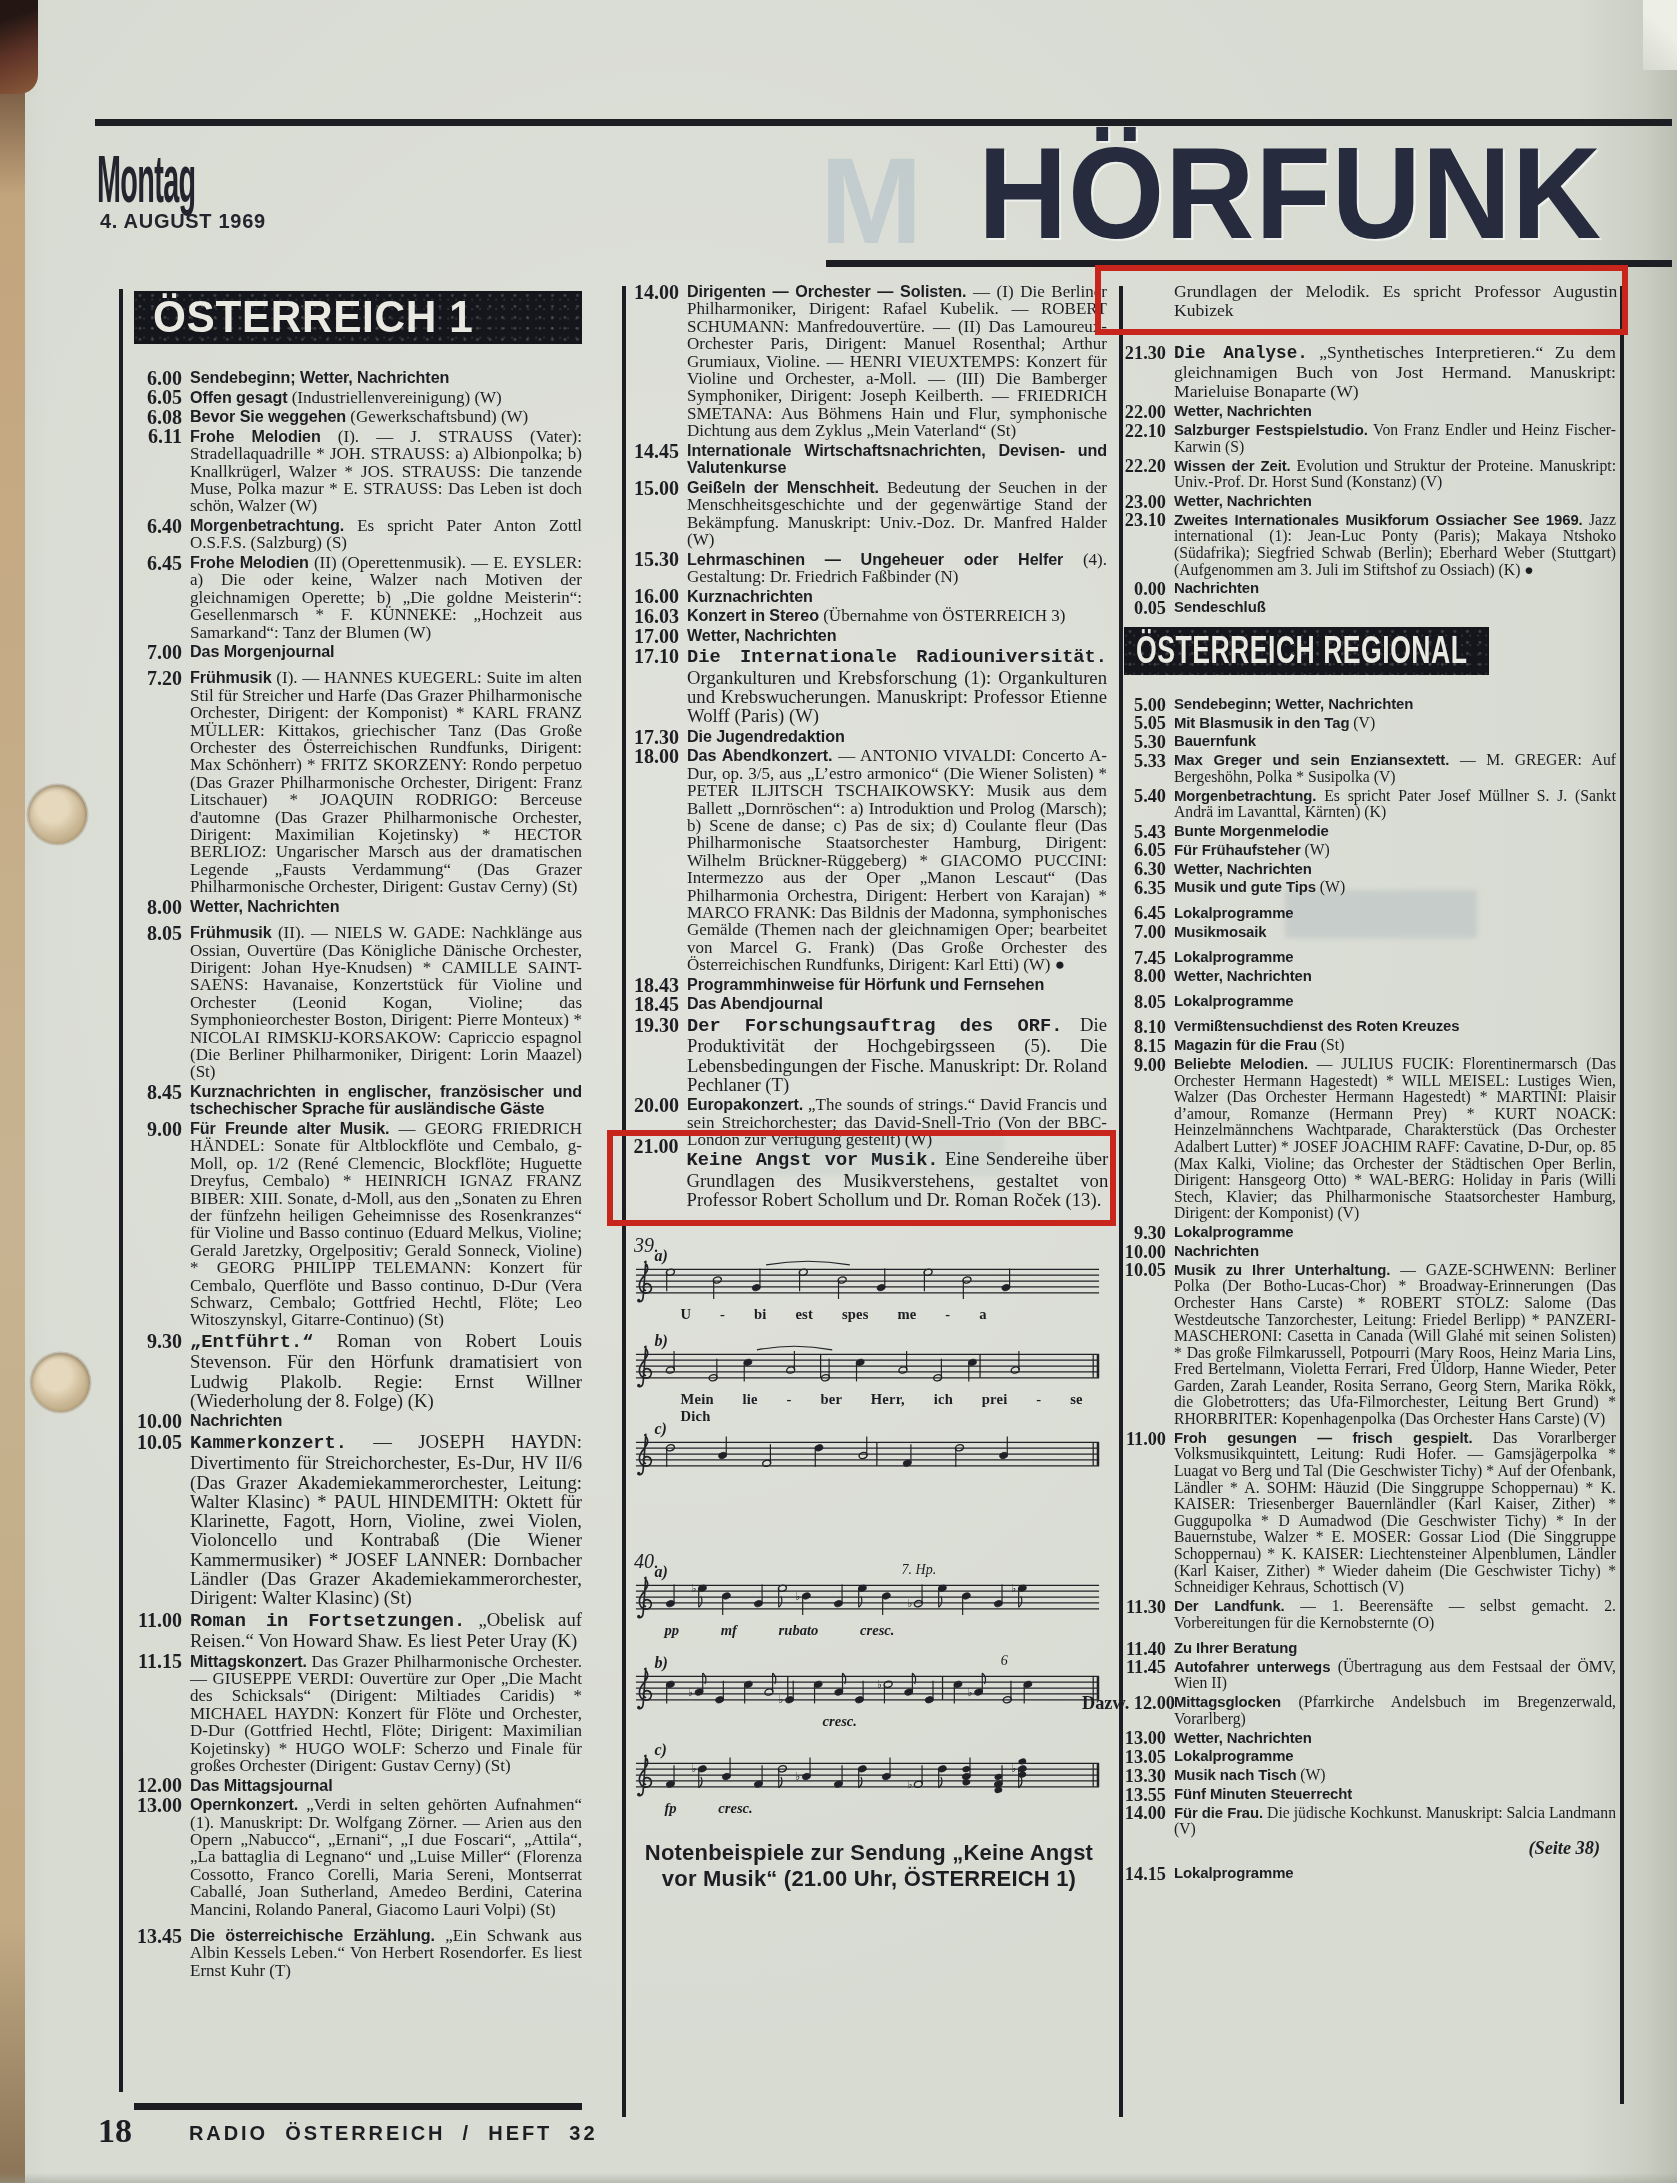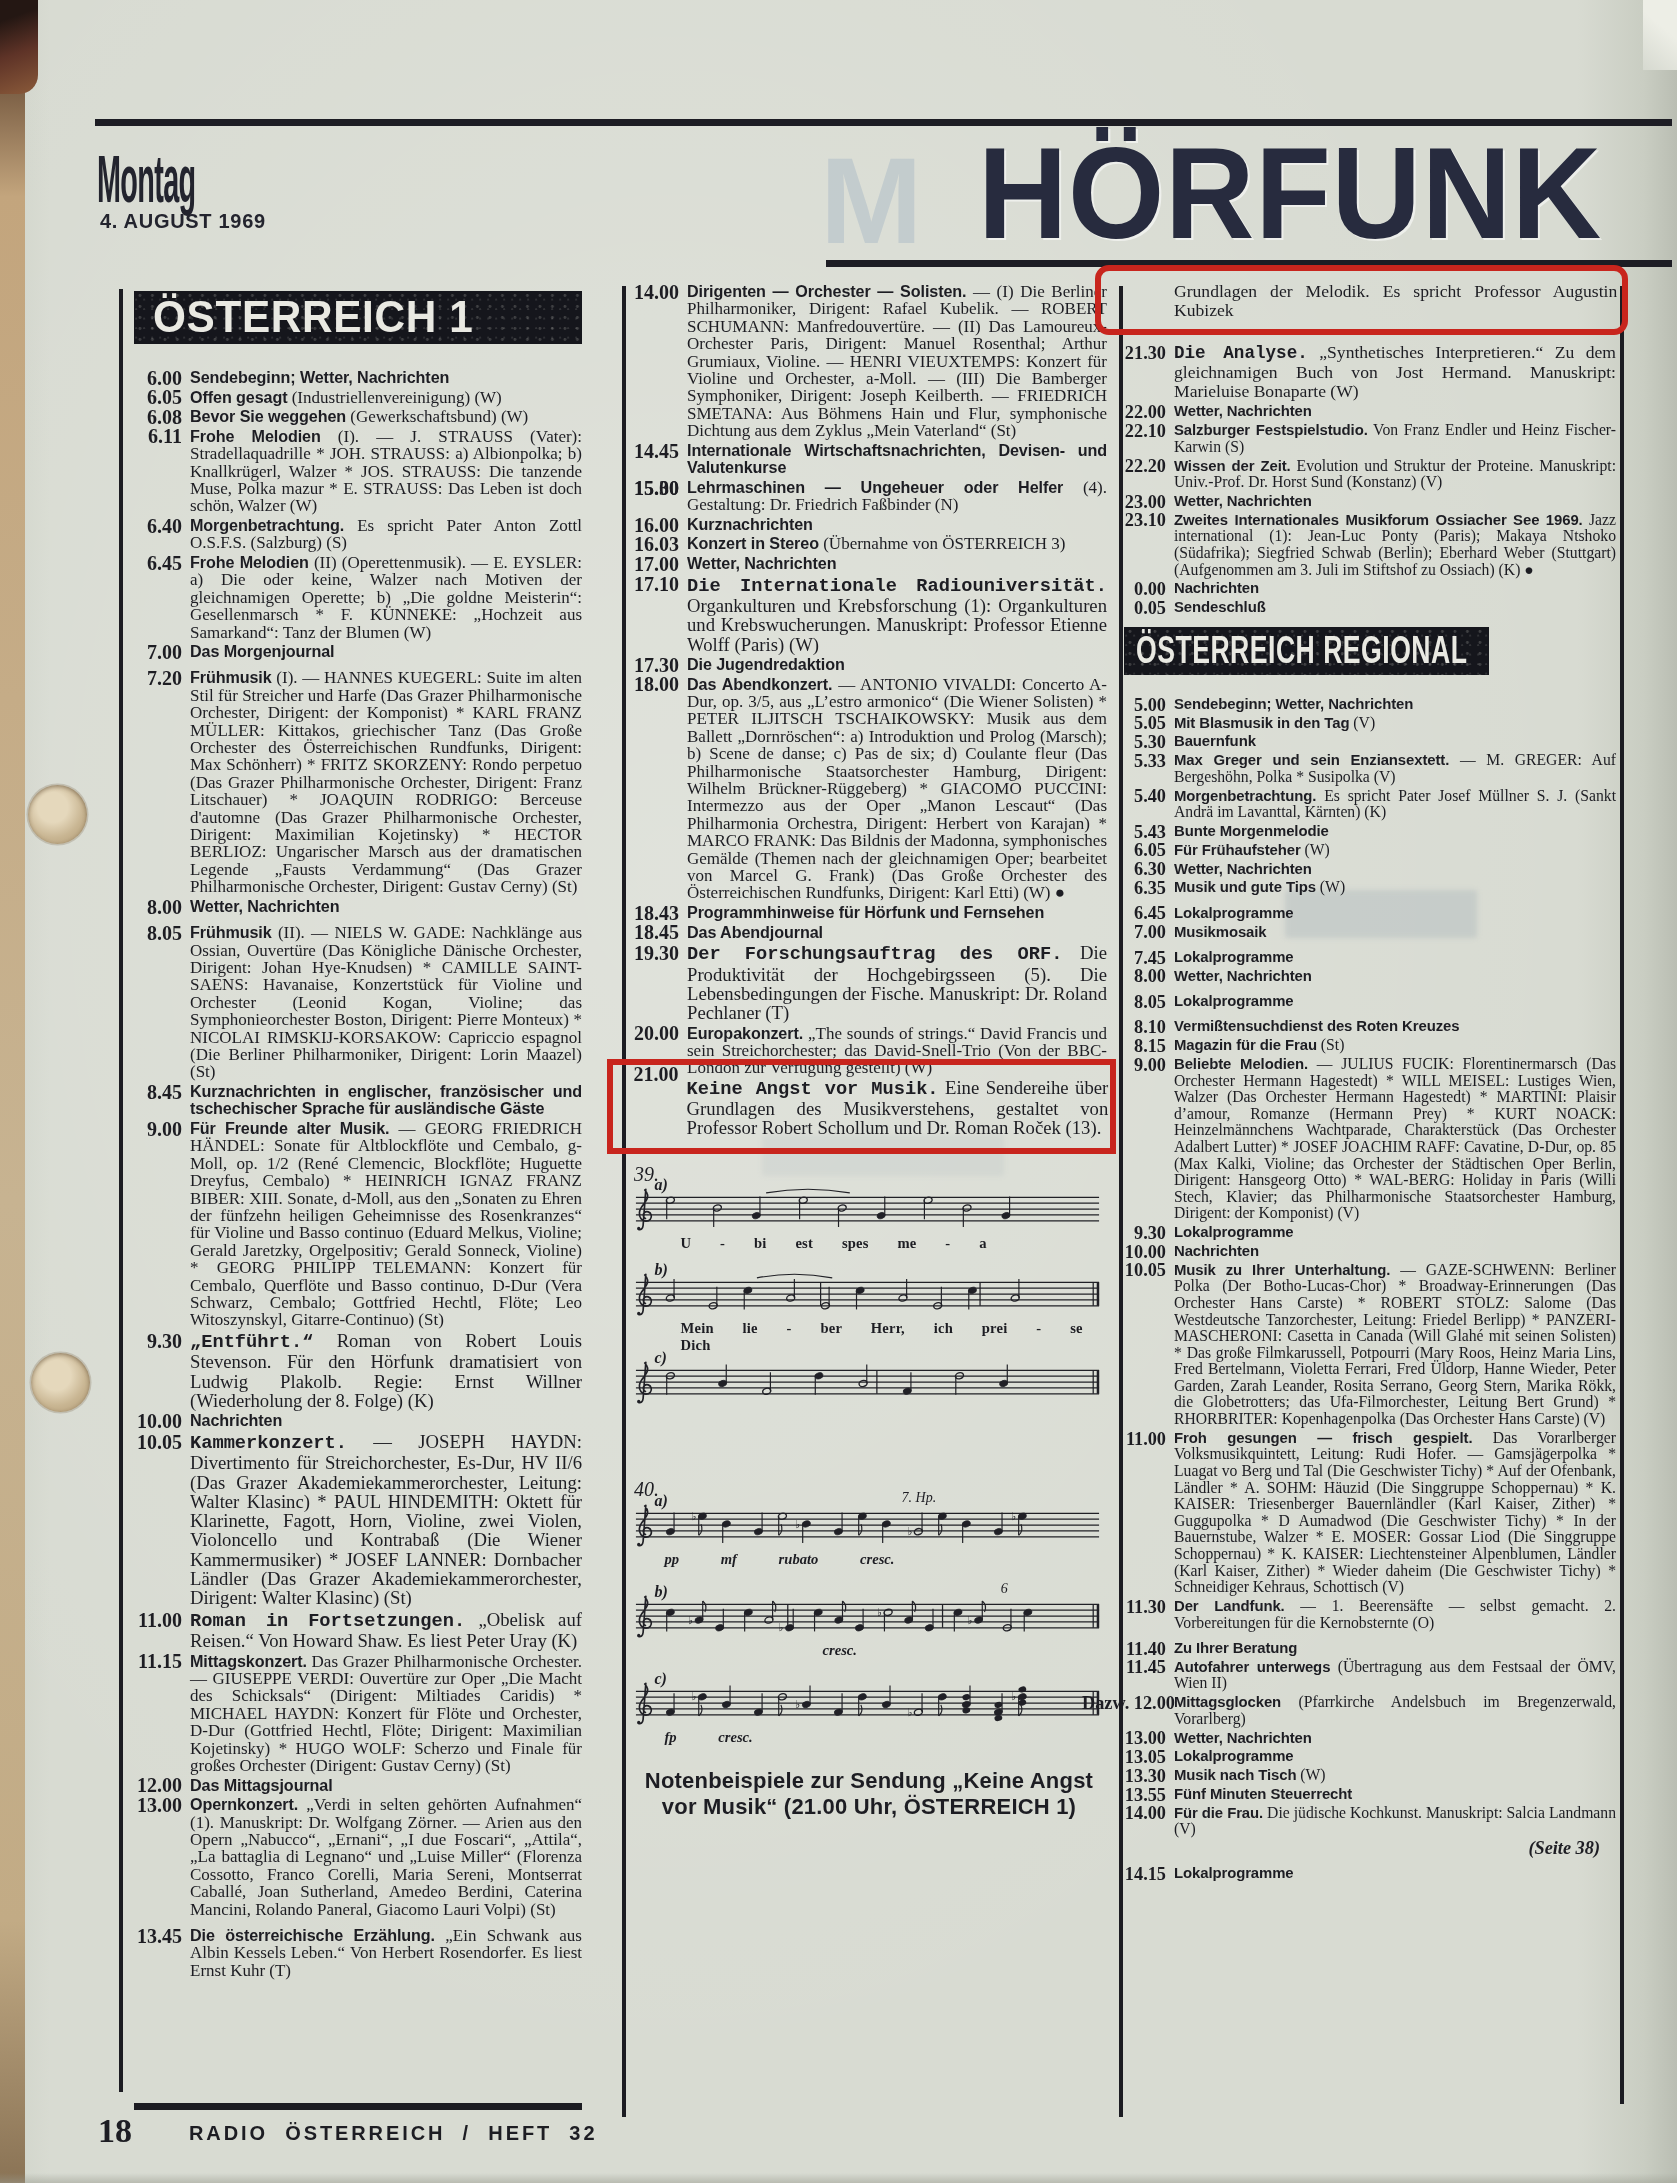--- a/index.html
+++ b/index.html
@@ -70,21 +70,21 @@
   .entry .txt{display:block;margin-left:56px;}
   .entry .time{position:absolute;left:0;top:0.7px;width:48px;text-align:right;
     font-family:"Liberation Serif",serif;font-weight:700;white-space:nowrap;}
   .ttl{font-family:"Liberation Sans",sans-serif;font-weight:700;font-size:.95em;letter-spacing:-0.1px;}
   .lg .ttl{font-family:Liberation Mono, monospace;font-size:1em;letter-spacing:0;}
   .g{margin-top:8.8px;}
 
   #col1 .entry,#col2 .entry{font-size:17px;line-height:17.4px;}
   #col1 .entry.lg,#col2 .entry.lg{font-size:18.7px;line-height:19.3px;}
   #col1 .time,#col2 .time{font-size:20px;}
-  #col3 .entry{font-size:15.7px;line-height:16.6px;border-radius:14px;}
+  #col3 .entry{font-size:15.7px;line-height:16.6px;}
   #col3 .entry.lg{font-size:17.6px;line-height:19px;}
   #col3 .time{font-size:18.3px;width:42px;}
   #col3 .entry .txt{margin-left:50px;}
 
   .entry.w .time{left:-42px;width:85px;}
   .entry.seite .txt{text-align:right;font-style:italic;font-weight:700;font-size:18.3px;margin-right:16px;}
 
   
   .boxed{border:6.6px solid var(--hl,#c8251d);}
   #col2 .boxed{margin:-20.5px -8.8px 8.8px -24px;padding:13px 1.5px 10.3px 17.6px;}
@@ -227,20 +227,21 @@
         <div class="entry">
           <span class="time">14.00</span>
           <span class="txt"><b class="ttl">Dirigenten — Orchester — Solisten.</b> — (I) Die Berliner Philharmoniker, Dirigent: Rafael Kubelik. — ROBERT SCHUMANN: Manfredouvertüre. — (II) Das Lamoureux-Orchester Paris, Dirigent: Manuel Rosenthal; Arthur Grumiaux, Violine. — HENRI VIEUXTEMPS: Konzert für Violine und Orchester, a-Moll. — (III) Die Bamberger Symphoniker, Dirigent: Joseph Keilberth. — FRIEDRICH SMETANA: Aus Böhmens Hain und Flur, symphonische Dichtung aus dem Zyklus „Mein Vaterland“ (St)</span>
         </div>
         <div class="entry">
           <span class="time">14.45</span>
           <span class="txt"><b class="ttl">Internationale Wirtschaftsnachrichten, Devisen- und Valutenkurse</b></span>
         </div>
         <div class="entry">
           <span class="time">15.00</span>
+          <span class="txt"><b class="ttl">Geißeln der Menschheit.</b> Bedeutung der Seuchen in der Menschheitsgeschichte und der gegenwärtige Stand der Bekämpfung. Manuskript: Univ.-Doz. Dr. Manfred Halder (W)</span>
         </div>
         <div class="entry">
           <span class="time">15.30</span>
           <span class="txt"><b class="ttl">Lehrmaschinen — Ungeheuer oder Helfer</b> (4). Gestaltung: Dr. Friedrich Faßbinder (N)</span>
         </div>
         <div class="entry">
           <span class="time">16.00</span>
           <span class="txt"><b class="ttl">Kurznachrichten</b></span>
         </div>
         <div class="entry">

